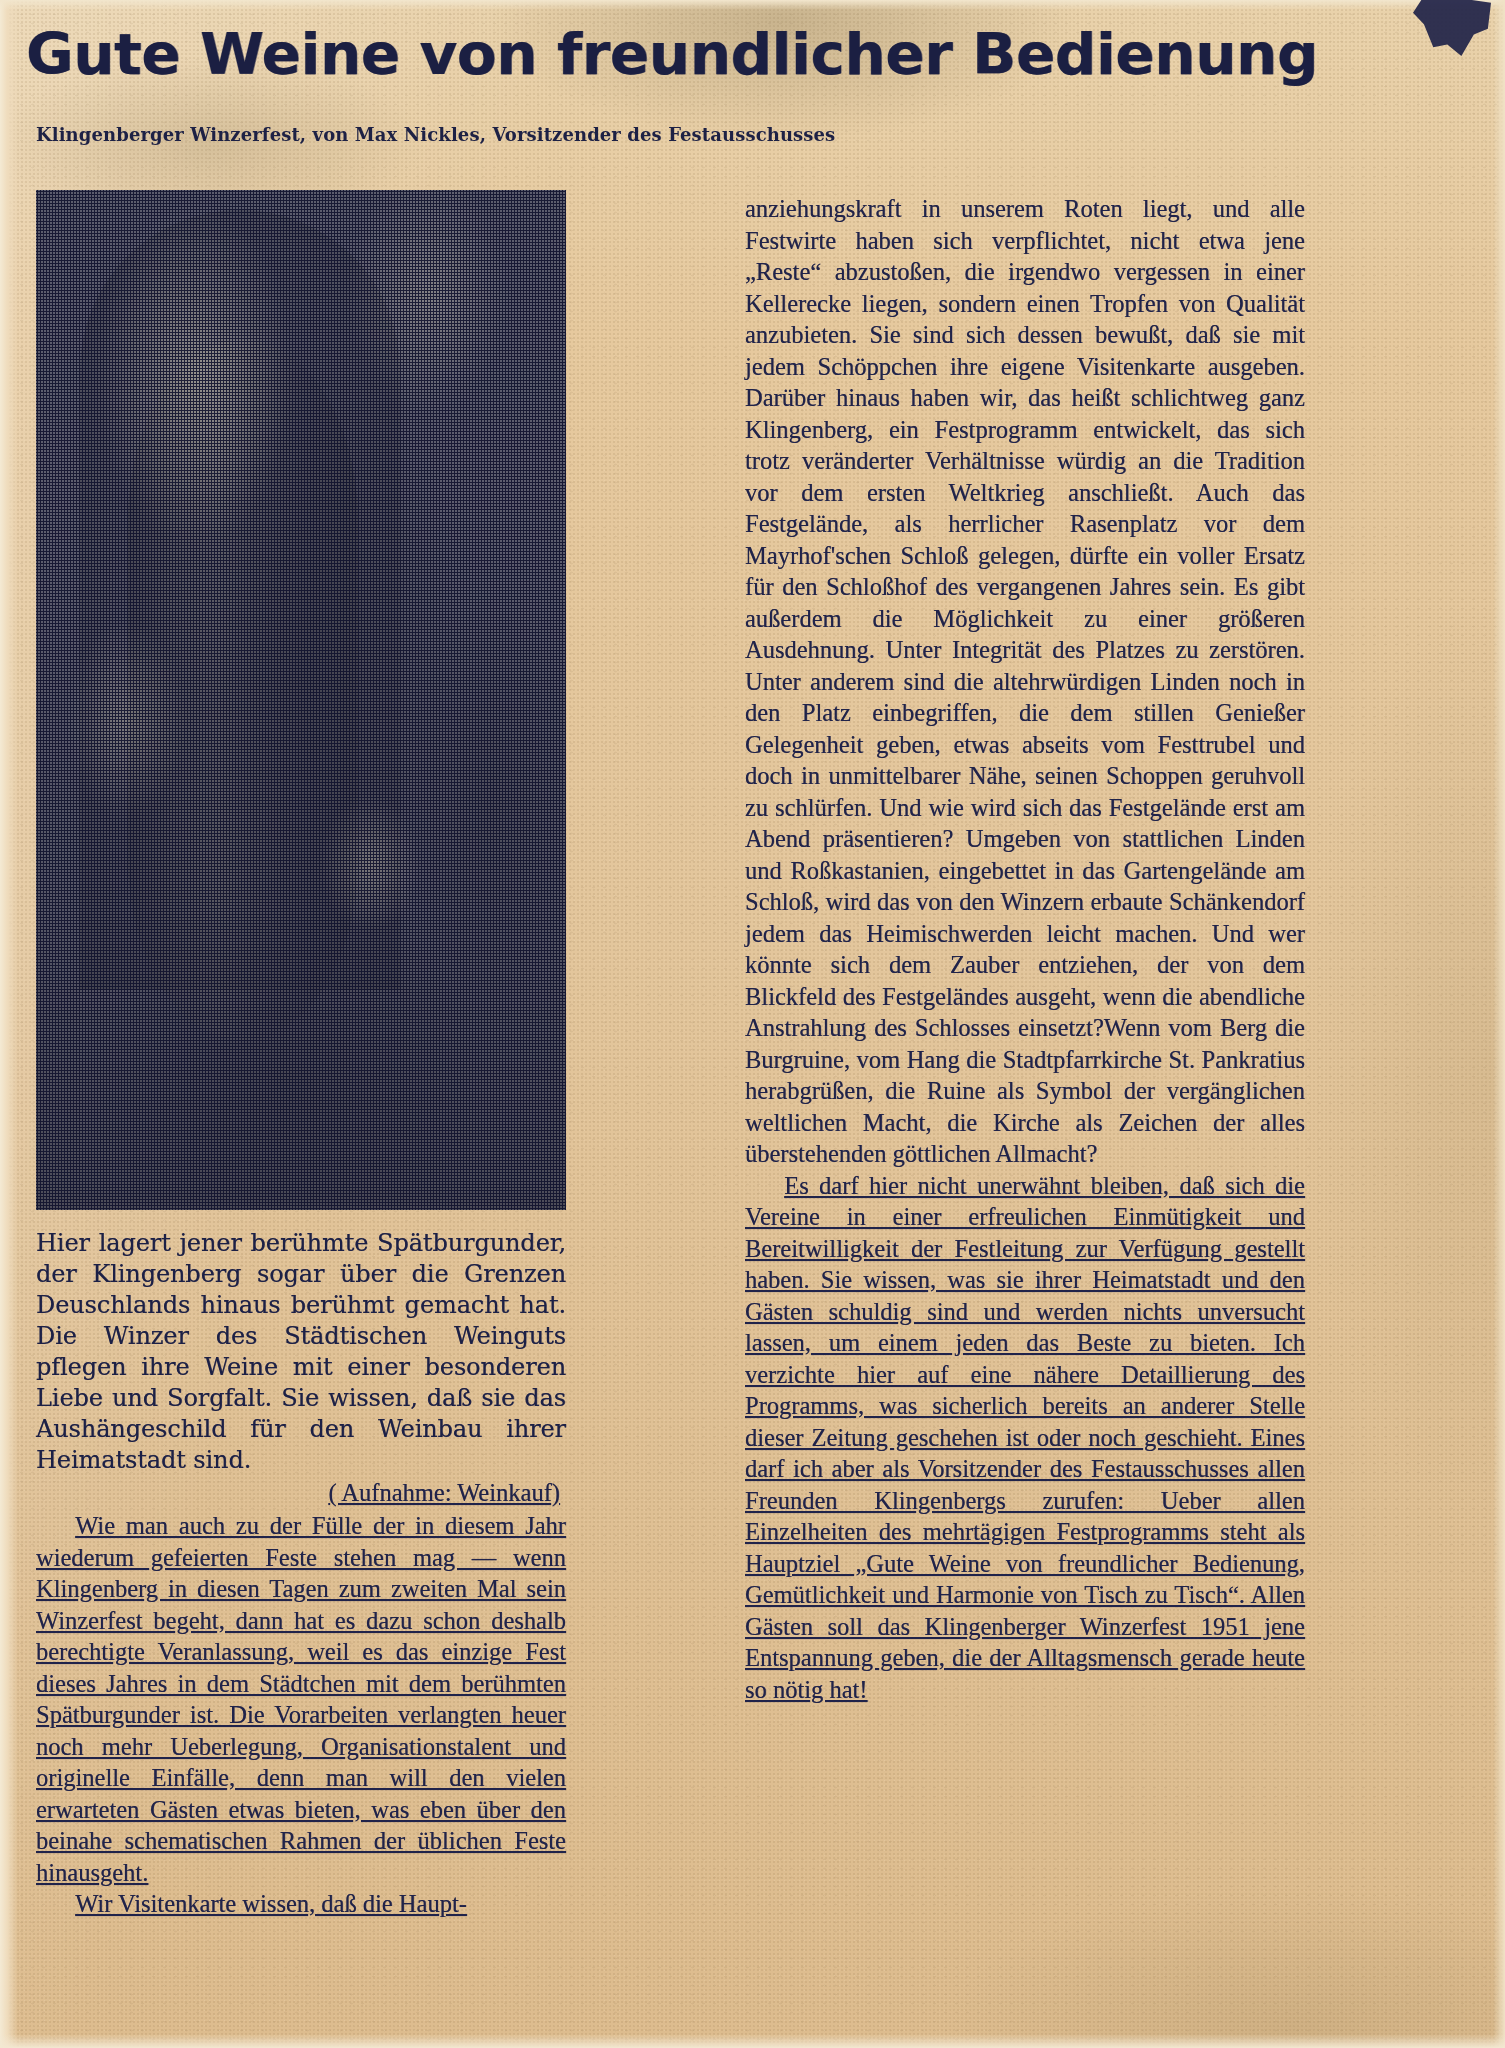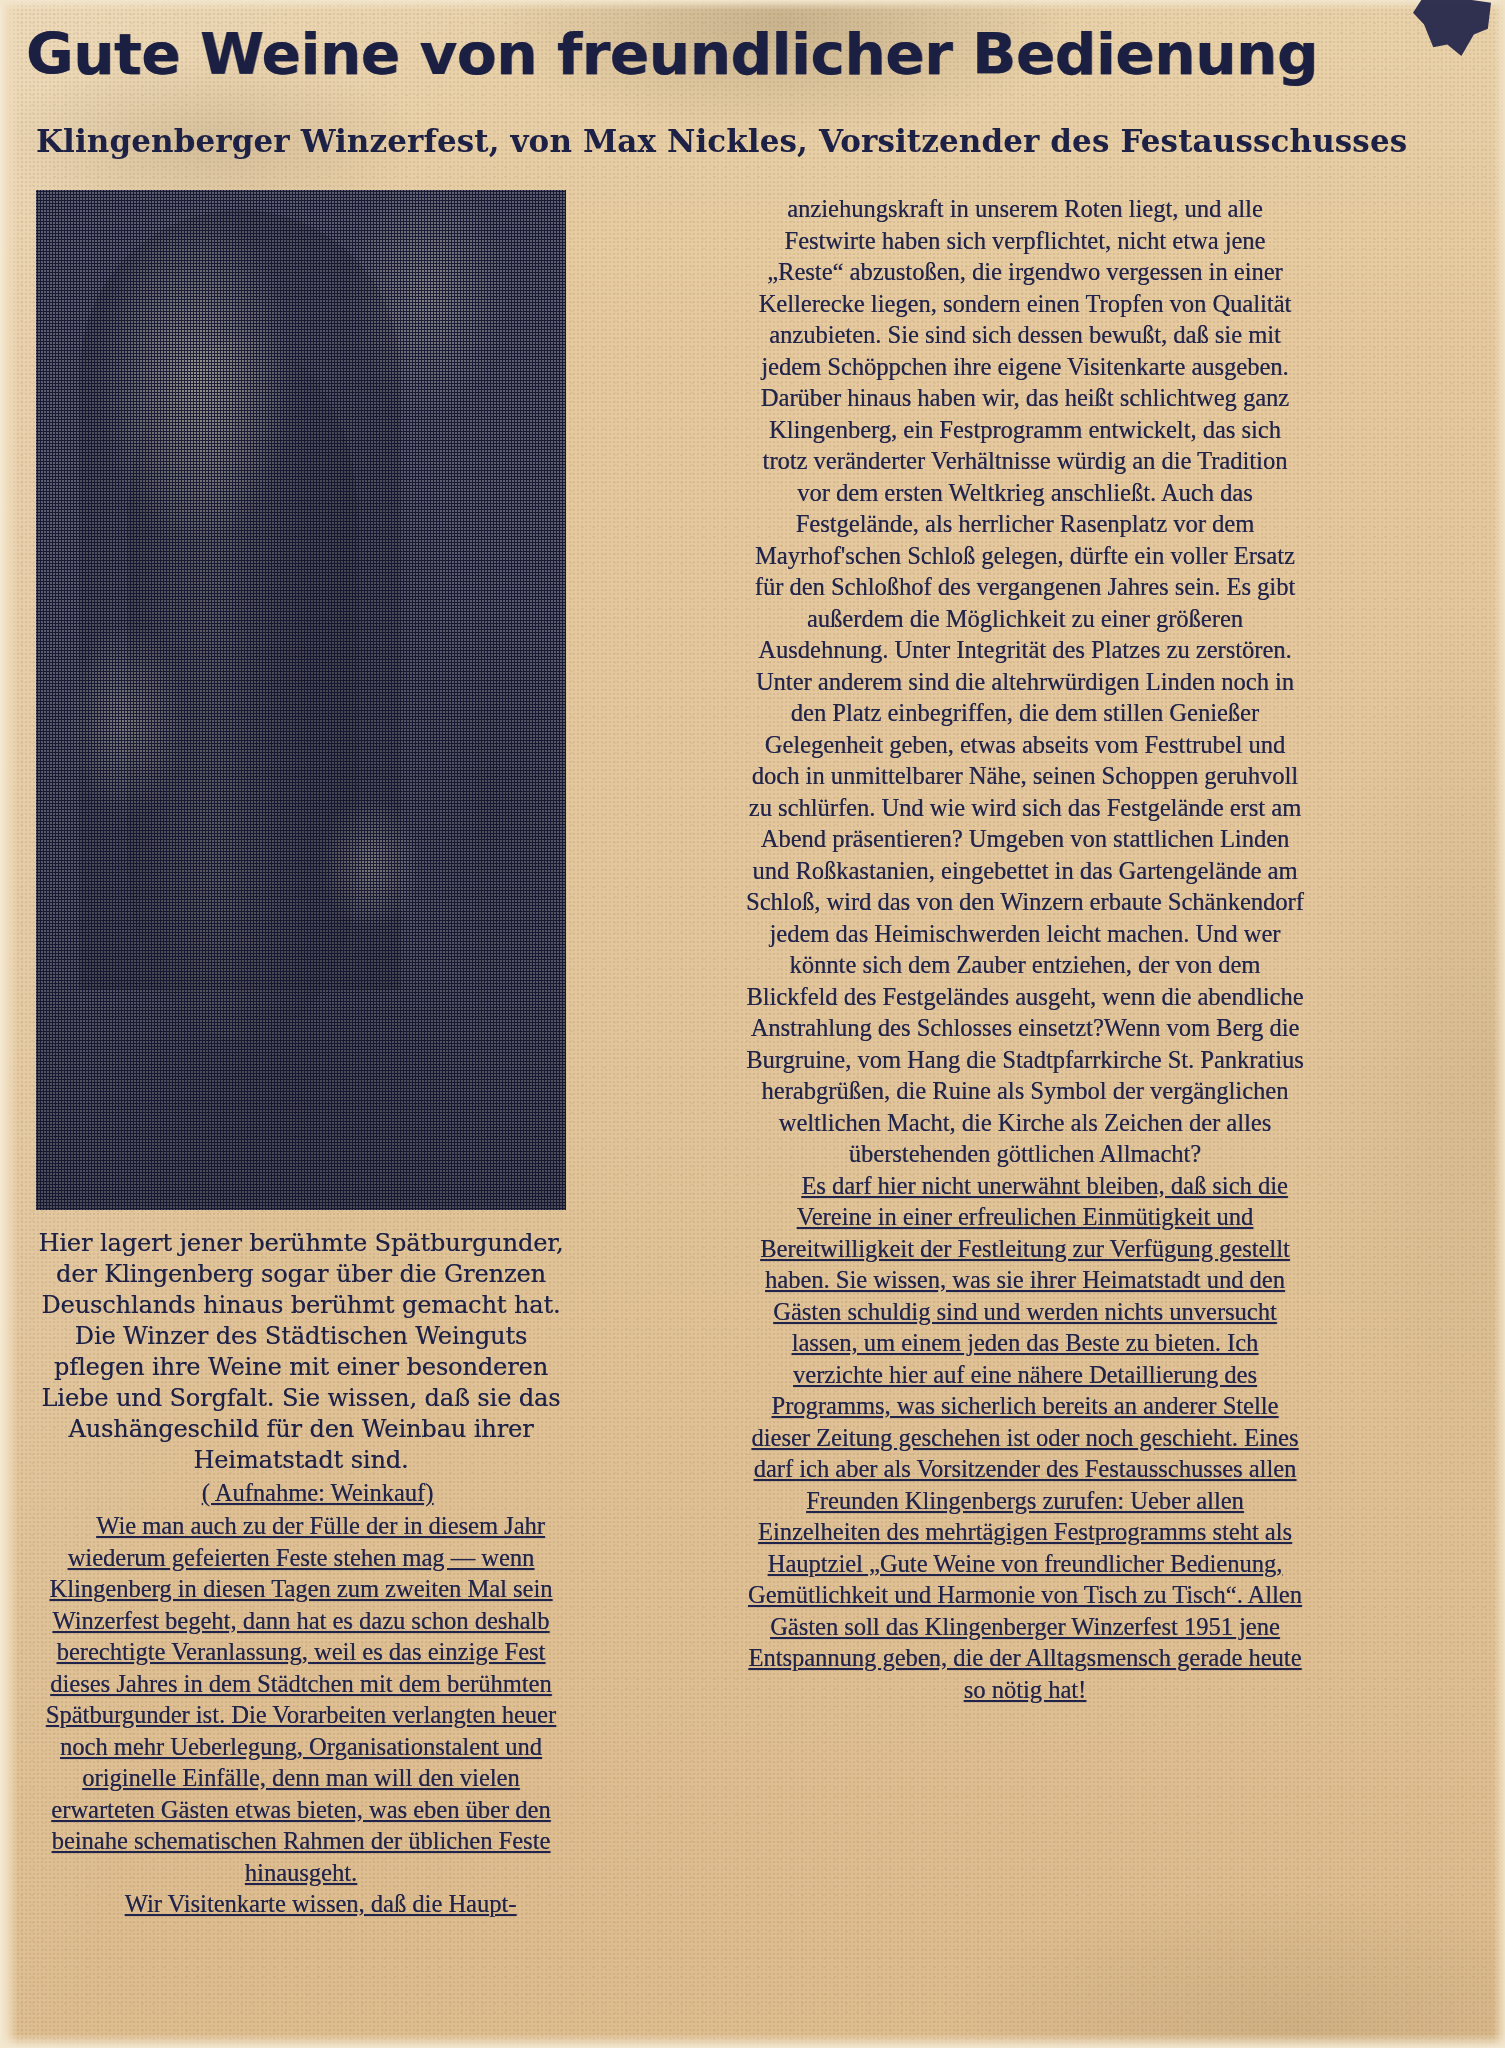--- a/index.html
+++ b/index.html
@@ -183,41 +183,41 @@
   .credit {
     font-weight: 400;
     font-size: 24.5px;
     line-height: 34px;
     text-align: right;
     padding-right: 6px;
   }
   .after-caption { margin-top: 12px; }
 
   
-  .ink { text-shadow: 0.35px 0 0 rgba(32,35,74,.45), 0 0.35px 0 rgba(32,35,74,.25); text-align: center; }
+  .ink { text-shadow: 0.35px 0 0 rgba(32,35,74,.45), 0 0.35px 0 rgba(32,35,74,.25); }
 </style>
 </head>
 <body>
 
 <div class="page">
 
   <div class="paper-base"></div>
   <div class="paper-noise"></div>
   <div class="paper-stains"></div>
   <div class="edge-left"></div>
   <div class="edge-top"></div>
   <div class="edge-right"></div>
   <div class="edge-bottom"></div>
   <div class="ink-blot"></div>
 
   <div class="content">
 
     <div class="headline" style="font-size: 57px;">Gute Weine von freundlicher Bedienung</div>
 
-    <div class="subhead" style="font-size: 31px;">Klingenberger Winzerfest, von Max Nickles, Vorsitzender des Festausschusses</div>
+    <div class="subhead" style="font-size: 18px;">Klingenberger Winzerfest, von Max Nickles, Vorsitzender des Festausschusses</div>
 
     <div class="col col-left">
 
       <div class="photo">
         <div class="arch"></div>
         <div class="barrel"></div>
         <div class="tone"></div>
         <div class="halftone"></div>
       </div>
 

